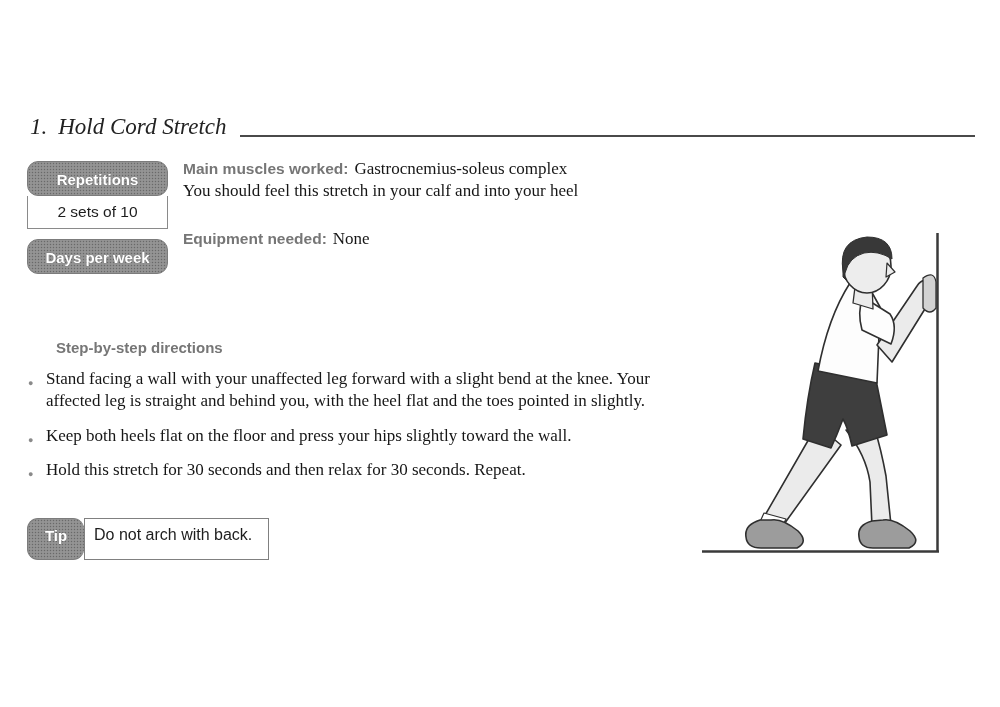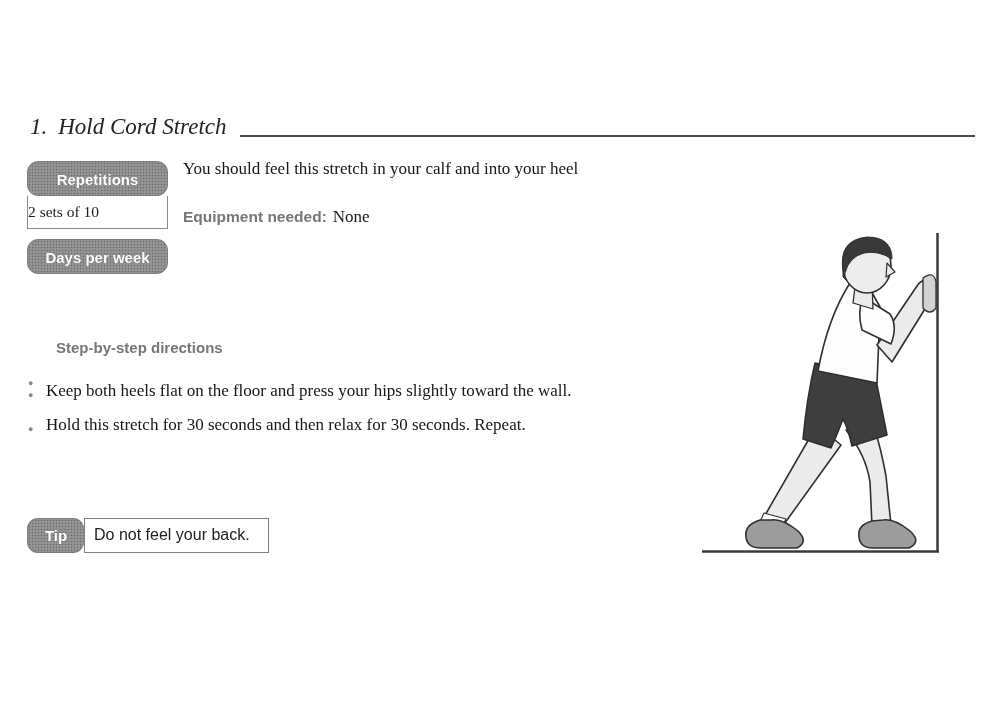--- a/index.html
+++ b/index.html
@@ -46,24 +46,24 @@
   
   .stat-box{position:absolute;left:27px;width:141px;}
   .stat-header{
     height:35px;line-height:35px;text-align:center;
     font-family:"Liberation Sans", sans-serif;
     font-weight:bold;font-size:15px;color:#ffffff;
     border:1px solid #7c7c7c;
     text-shadow:0 0 1px rgba(0,0,0,.35);
   }
   .stat-value{
-    height:33px;line-height:31px;text-align:left;
+    height:33px;line-height:31px;text-align:center;
     background:#fff;
     border:1px solid var(--border-gray,#8a8a8a);border-top:none;
-    font-family:Liberation Serif, serif;
+    font-family:Liberation Sans, sans-serif;
     font-size:15.5px;color:#1d1d1d;
   }
   
   .details{position:absolute;left:183px;top:158px;width:520px;}
   .detail-line{font-size:17px;line-height:22px;}
   .lbl{
     font-family:"Liberation Sans", sans-serif;
     font-weight:bold;font-size:15.5px;color:var(--label-gray,#767676);
     margin-right:6px;
   }
@@ -81,21 +81,21 @@
   }
   ul.steps li{
     position:relative;padding-left:19px;margin-bottom:12px;
     font-size:17px;line-height:22.3px;color:var(--text-black,#161616);
   }
   .bullet{
     position:absolute;left:1px;top:4px;
     font-size:9px;color:#8a8a8a;
   }
   
-  .tip-row{position:absolute;left:27px;top:518px;display:flex;height:35px;}
+  .tip-row{position:absolute;left:27px;top:518px;display:flex;height:42px;}
   .tip-label{
     width:57px;text-align:center;line-height:33px;
     font-family:"Liberation Sans", sans-serif;
     font-weight:bold;font-size:15px;color:#ffffff;
     border:1px solid #7c7c7c;border-right:none;
     text-shadow:0 0 1px rgba(0,0,0,.35);
   }
   .tip-text{
     width:185px;background:#fff;
     border:1px solid #808080;
@@ -120,45 +120,49 @@
   <div class="stat-box" style="top:161px">
     <div class="stat-header halftone">Repetitions</div>
     <div class="stat-value">2 sets of 10</div>
   </div>
 
   <div class="stat-box" style="top:239px">
     <div class="stat-header halftone">Days per week</div>
   </div>
 
   <div class="details">
+    <div class="detail-line">
+      <span class="lbl">Main muscles worked:</span><span class="serif-val">Gastrocnemius-soleus complex</span>
+    </div>
     <div class="detail-line serif-val">You should feel this stretch in your calf and into your heel</div>
     <div class="detail-line equip-line">
       <span class="lbl">Equipment needed:</span><span class="serif-val">None</span>
     </div>
   </div>
 
   <div class="steps-heading">Step-by-step directions</div>
 
   <ul class="steps">
     <li>
       <span class="bullet">●</span>
+      <span>Stand facing a wall with your unaffected leg forward with a slight bend at the knee. Your affected leg is straight and behind you, with the heel flat and the toes pointed in slightly.</span>
     </li>
     <li>
       <span class="bullet">●</span>
       <span>Keep both heels flat on the floor and press your hips slightly toward the wall.</span>
     </li>
     <li>
       <span class="bullet">●</span>
       <span>Hold this stretch for 30 seconds and then relax for 30 seconds. Repeat.</span>
     </li>
   </ul>
 
   <div class="tip-row">
     <div class="tip-label halftone">Tip</div>
-    <div class="tip-text">Do not feel your back.</div>
+    <div class="tip-text">Do not arch with back.</div>
   </div>
 
   <div class="illustration">
     <svg viewBox="0 0 320 340" width="320" height="340">
 
       <line x1="257.5" y1="8" x2="257.5" y2="327" stroke="#3a3a3a" stroke-width="2.5"></line>
 
       <line x1="22" y1="326.5" x2="259" y2="326.5" stroke="#3a3a3a" stroke-width="2.5"></line>
 
       <g stroke="#2f2f2f" stroke-width="1.6" stroke-linejoin="round">

